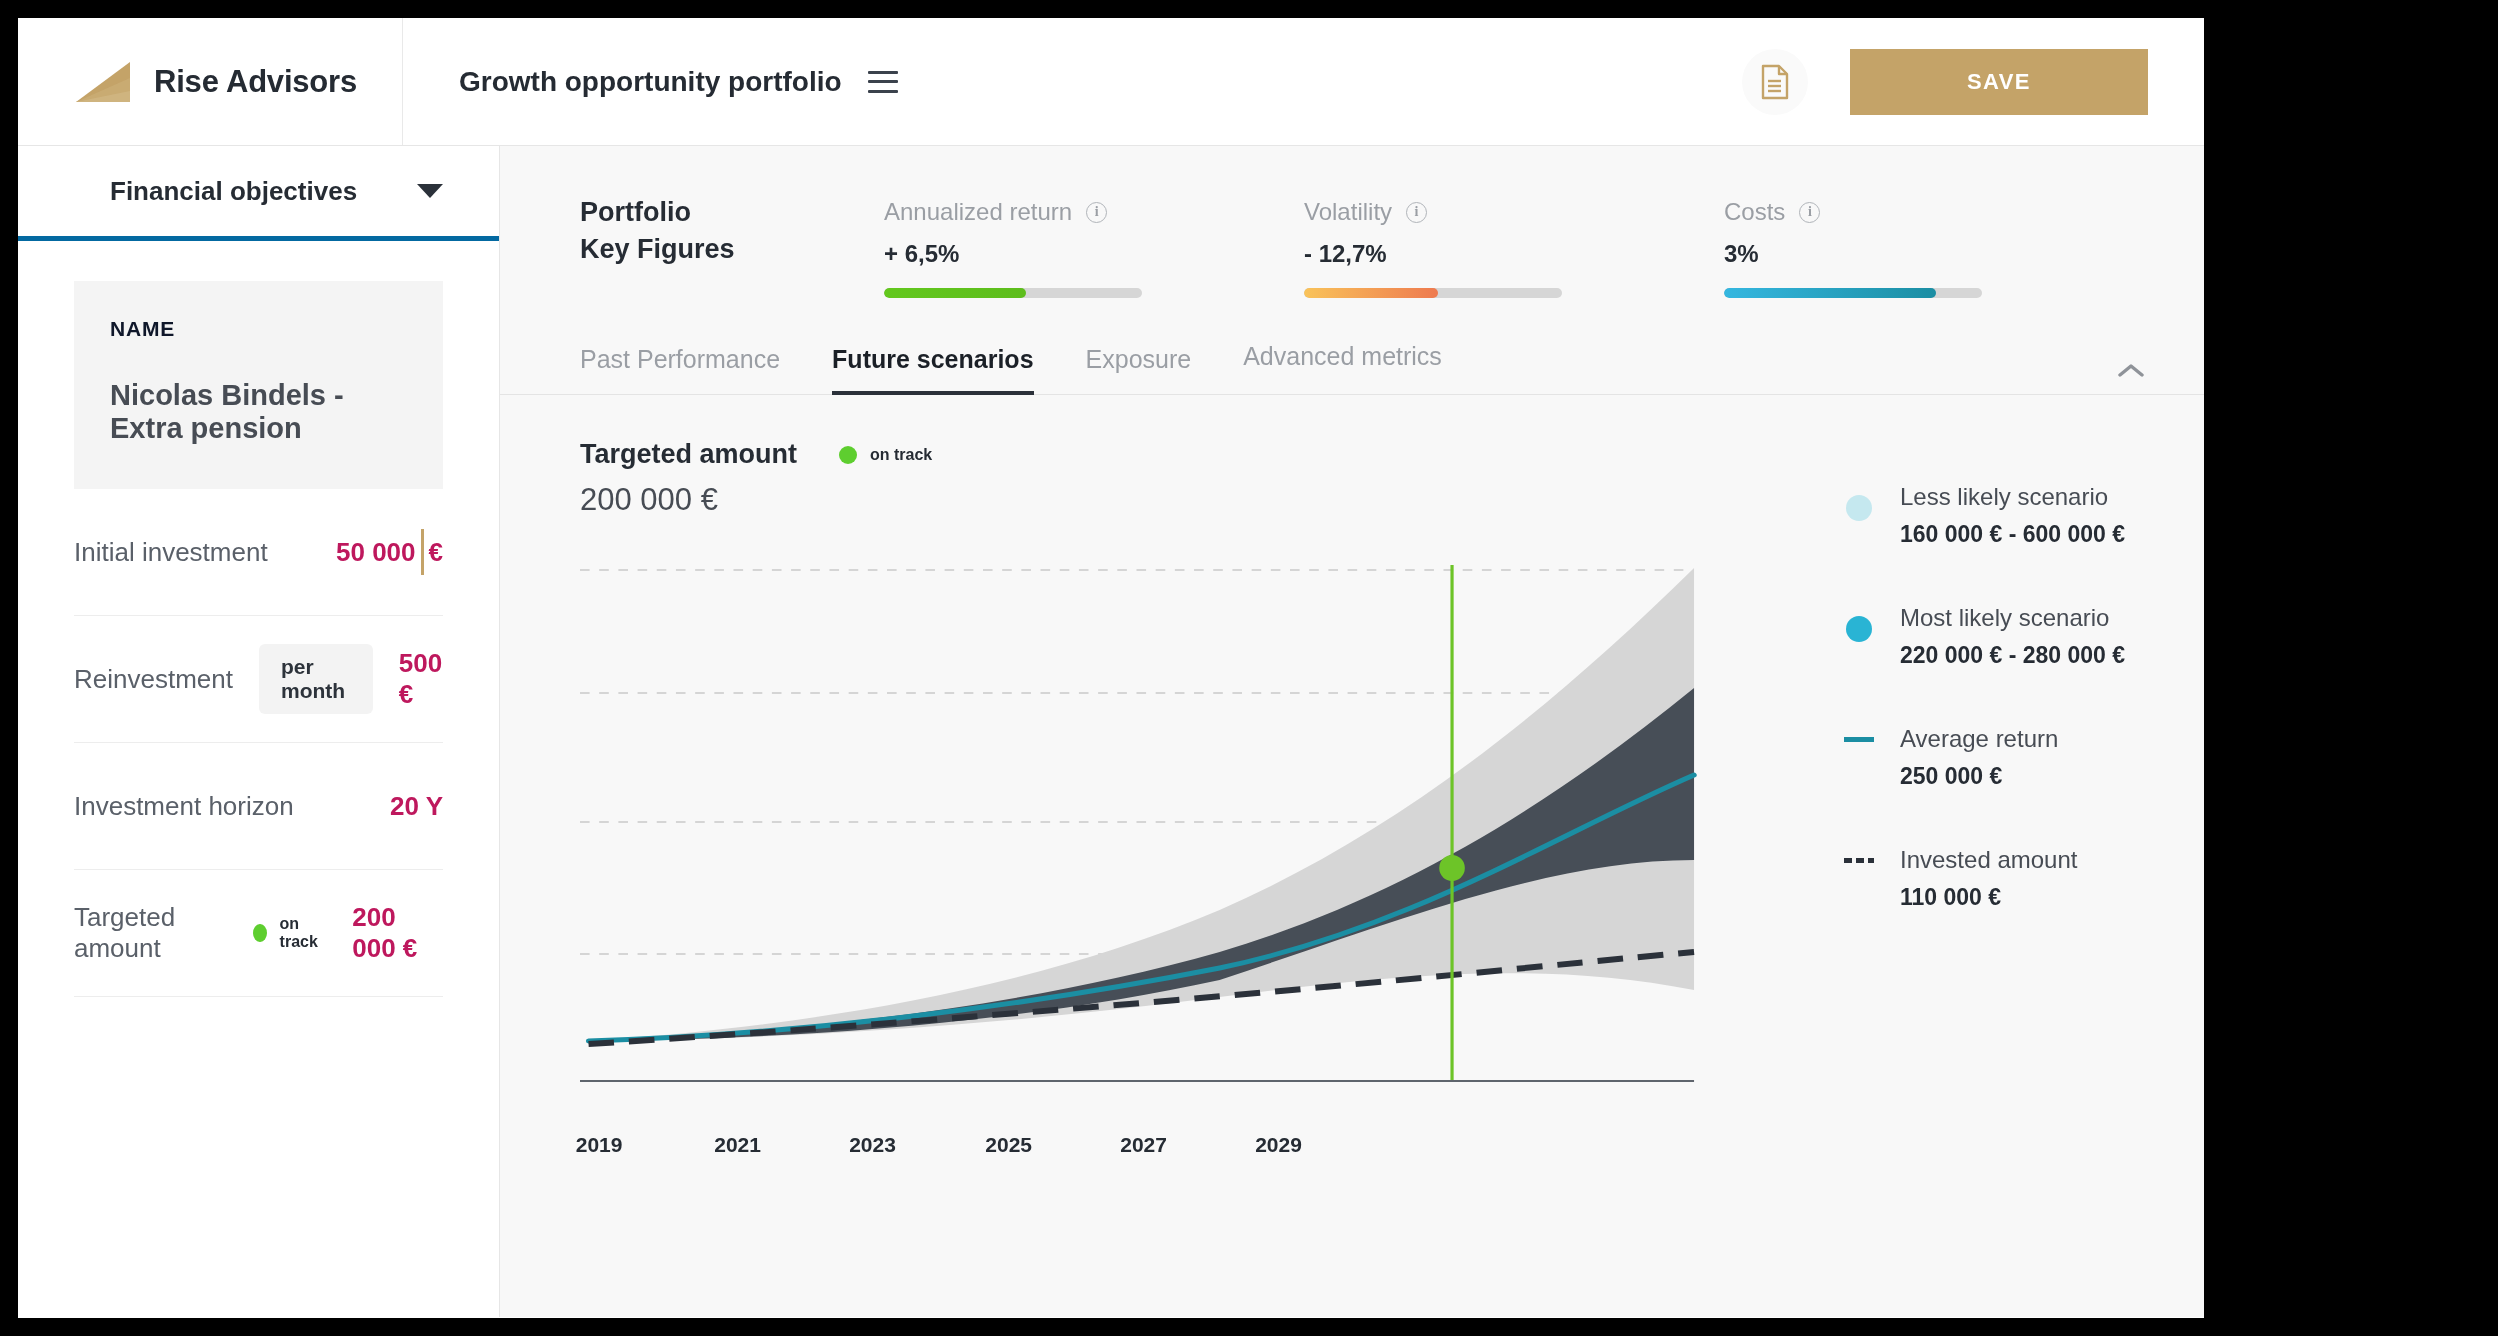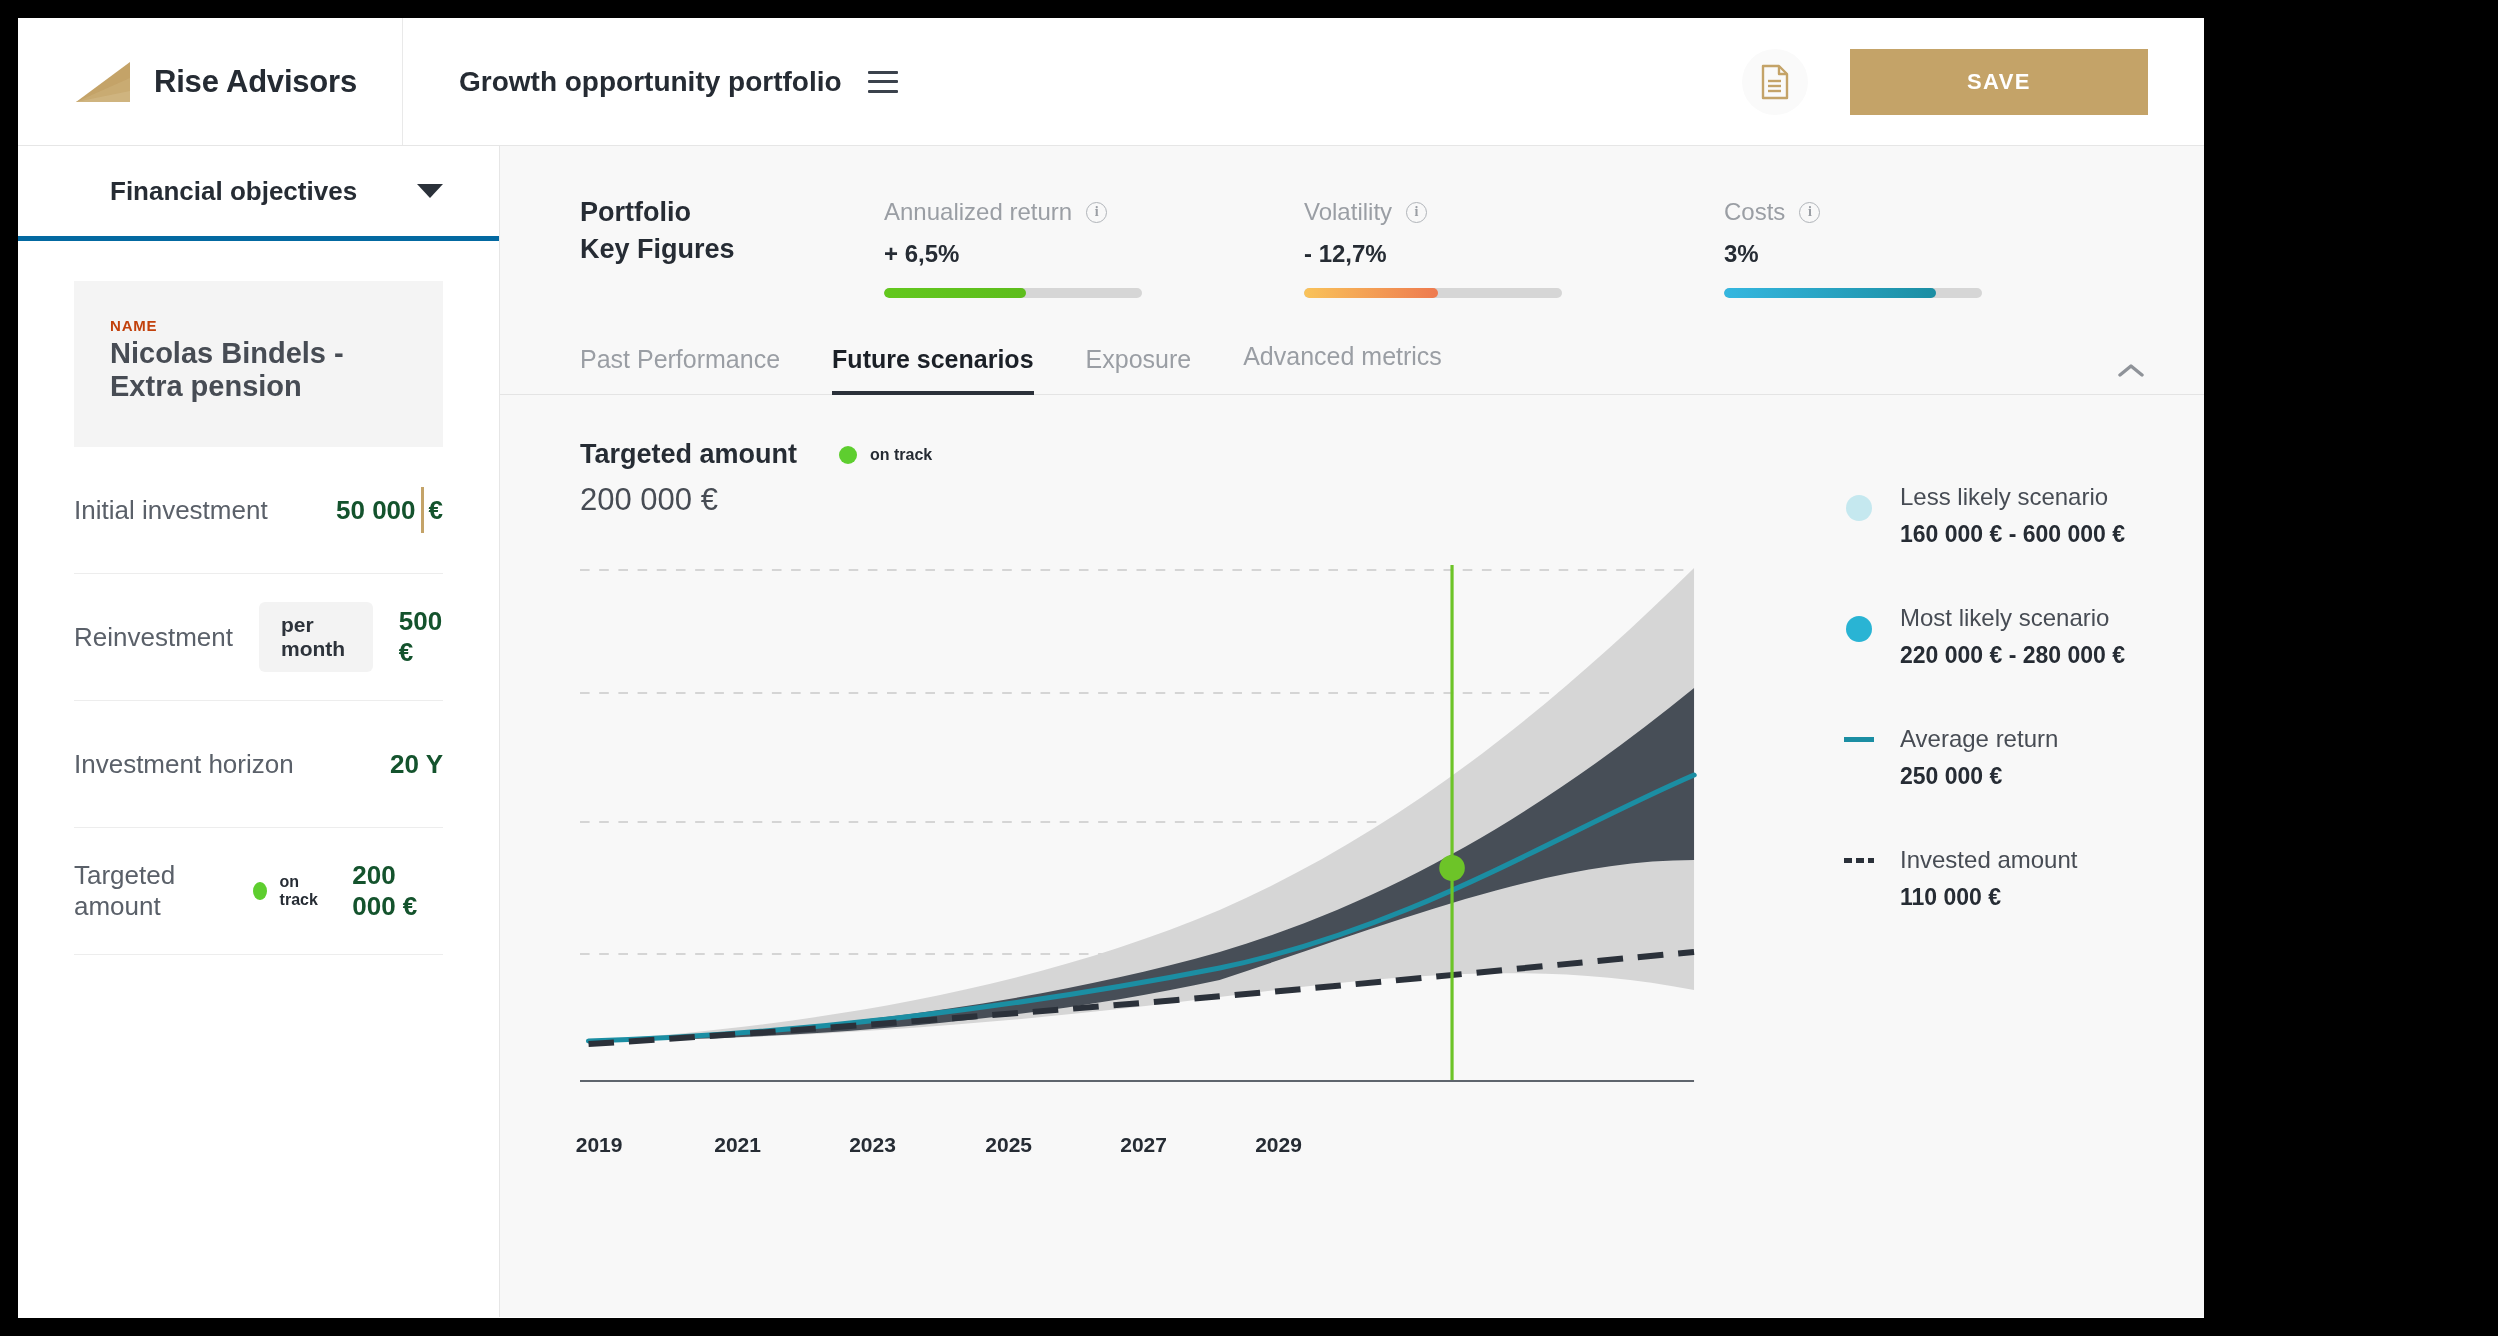--- a/index.html
+++ b/index.html
@@ -88,41 +88,41 @@
     border-right: 13px solid transparent;
     border-top: 14px solid #2b313a;
     cursor:pointer;
   }
   .name-card {
     margin: 40px 56px 0 56px;
     background: #f4f4f4;
     padding: 36px 36px 44px 36px;
   }
   .name-label {
-    font-size: 15px; font-weight:bold; color:#c2410c; letter-spacing:0.8px; margin-bottom: 3px;
+    font-size: 21px; font-weight:bold; color:#0f172a; letter-spacing:0.8px; margin-bottom: 38px;
   }
   .name-value { font-size: 29px; color:#474c54;font-weight:bold; }
 
   .field-row {
     margin: 0 56px;
     height: 127px;
     display:flex; align-items:center;
     border-bottom:1px solid #ededed;
     gap: 26px;
   }
   .field-label { font-size: 26px; color:#5a6069; }
   .chip {
     background:#f3f3f3; border-radius:6px;
     padding: 11px 22px;
     font-size: 21px; font-weight:bold; color:#2d333b;
     cursor:pointer;
   }
   .field-value {
     margin-left:auto;
-    font-size: 26px; font-weight:bold; color:#14532d;
+    font-size: 26px; font-weight:bold; color:#be185d;
     display:flex; align-items:center;justify-content:center;
   }
   .caret-text {
     display:inline-block; width:3px; height:46px;
     background:#c4a368; margin: 0 5px;
   }
   .status-pill { display:flex; align-items:center; gap:13px; }
   .dot-green { width:18px; height:18px; border-radius:50%; background:#5ece2f; display:inline-block; }
   .status-text { font-size:16px; font-weight:bold; color:#262c34; }
 

